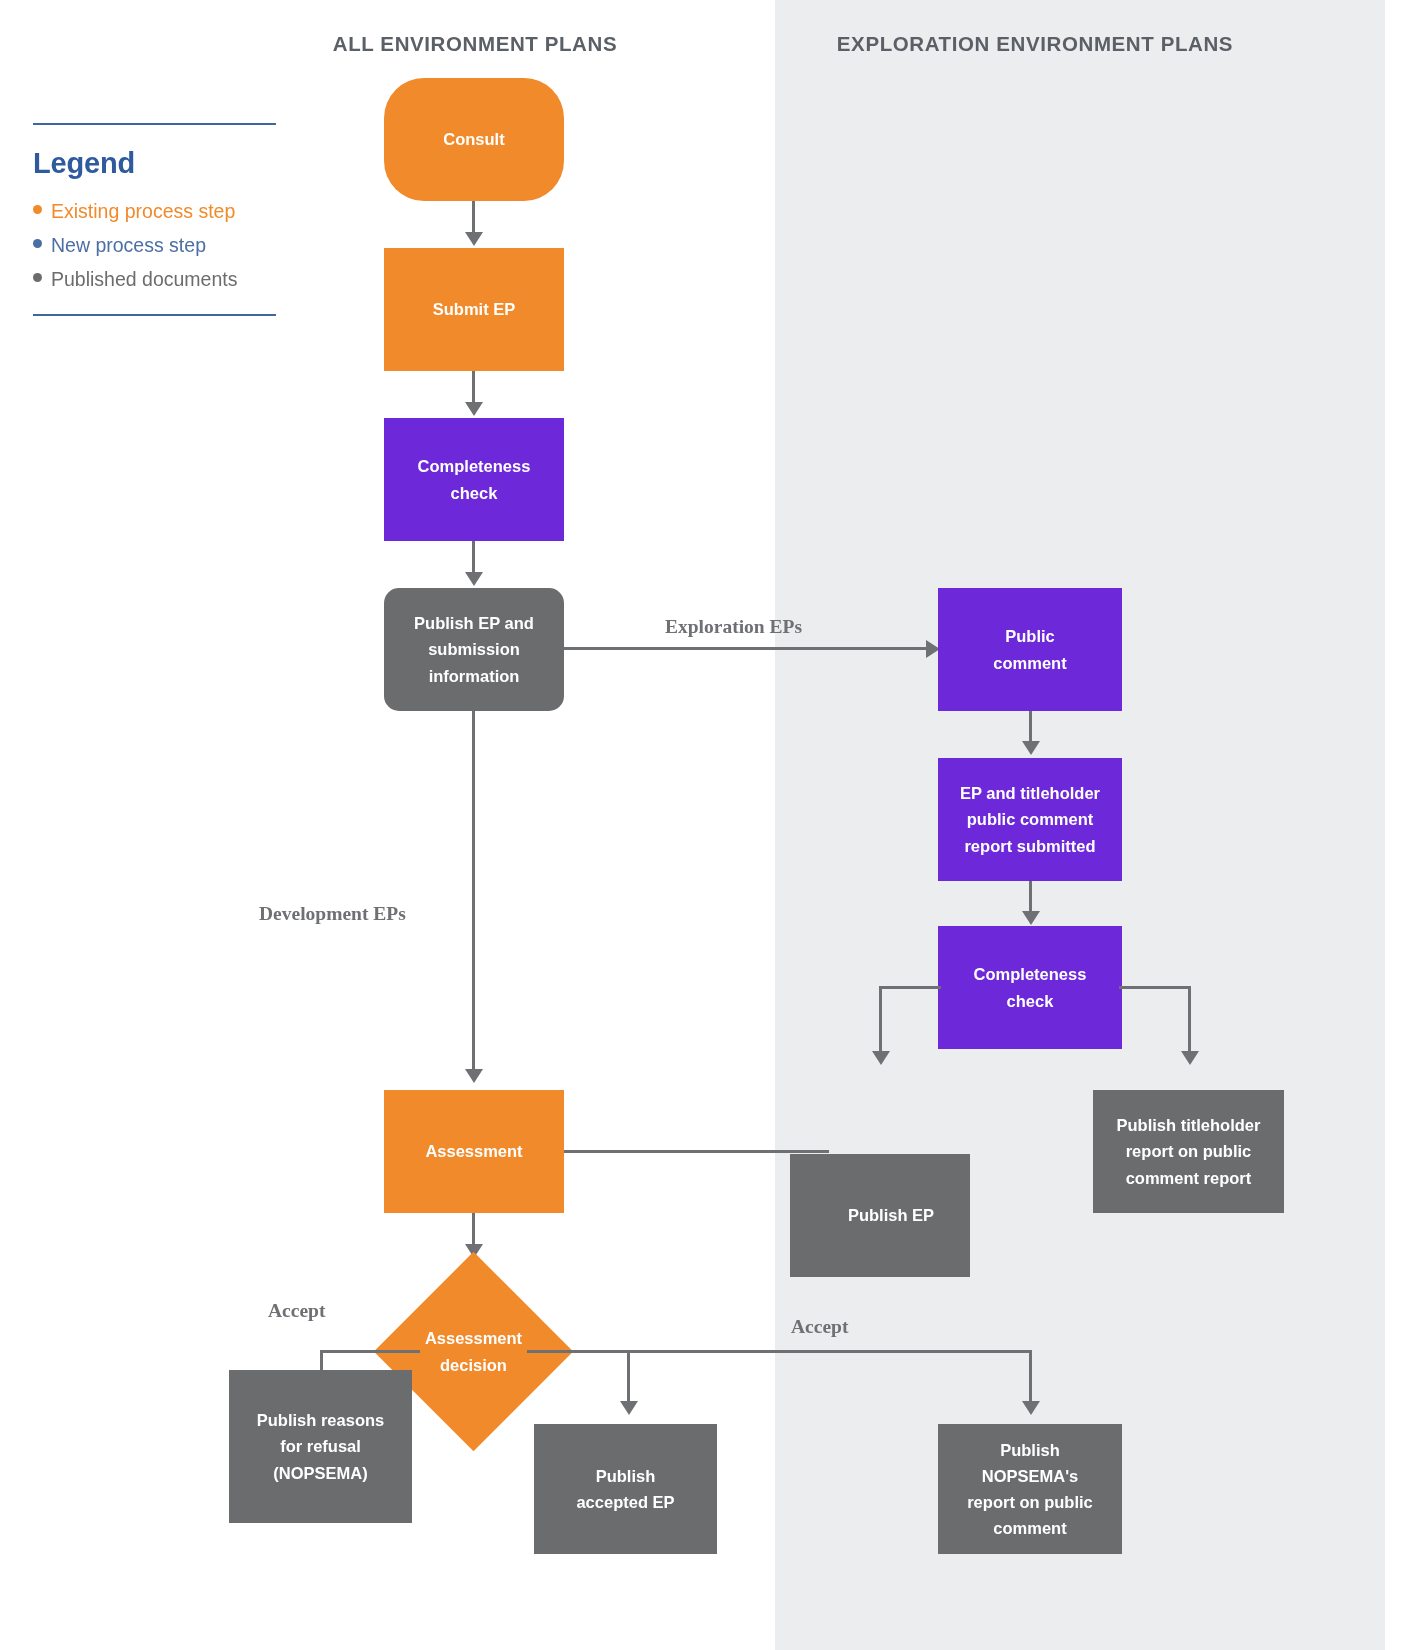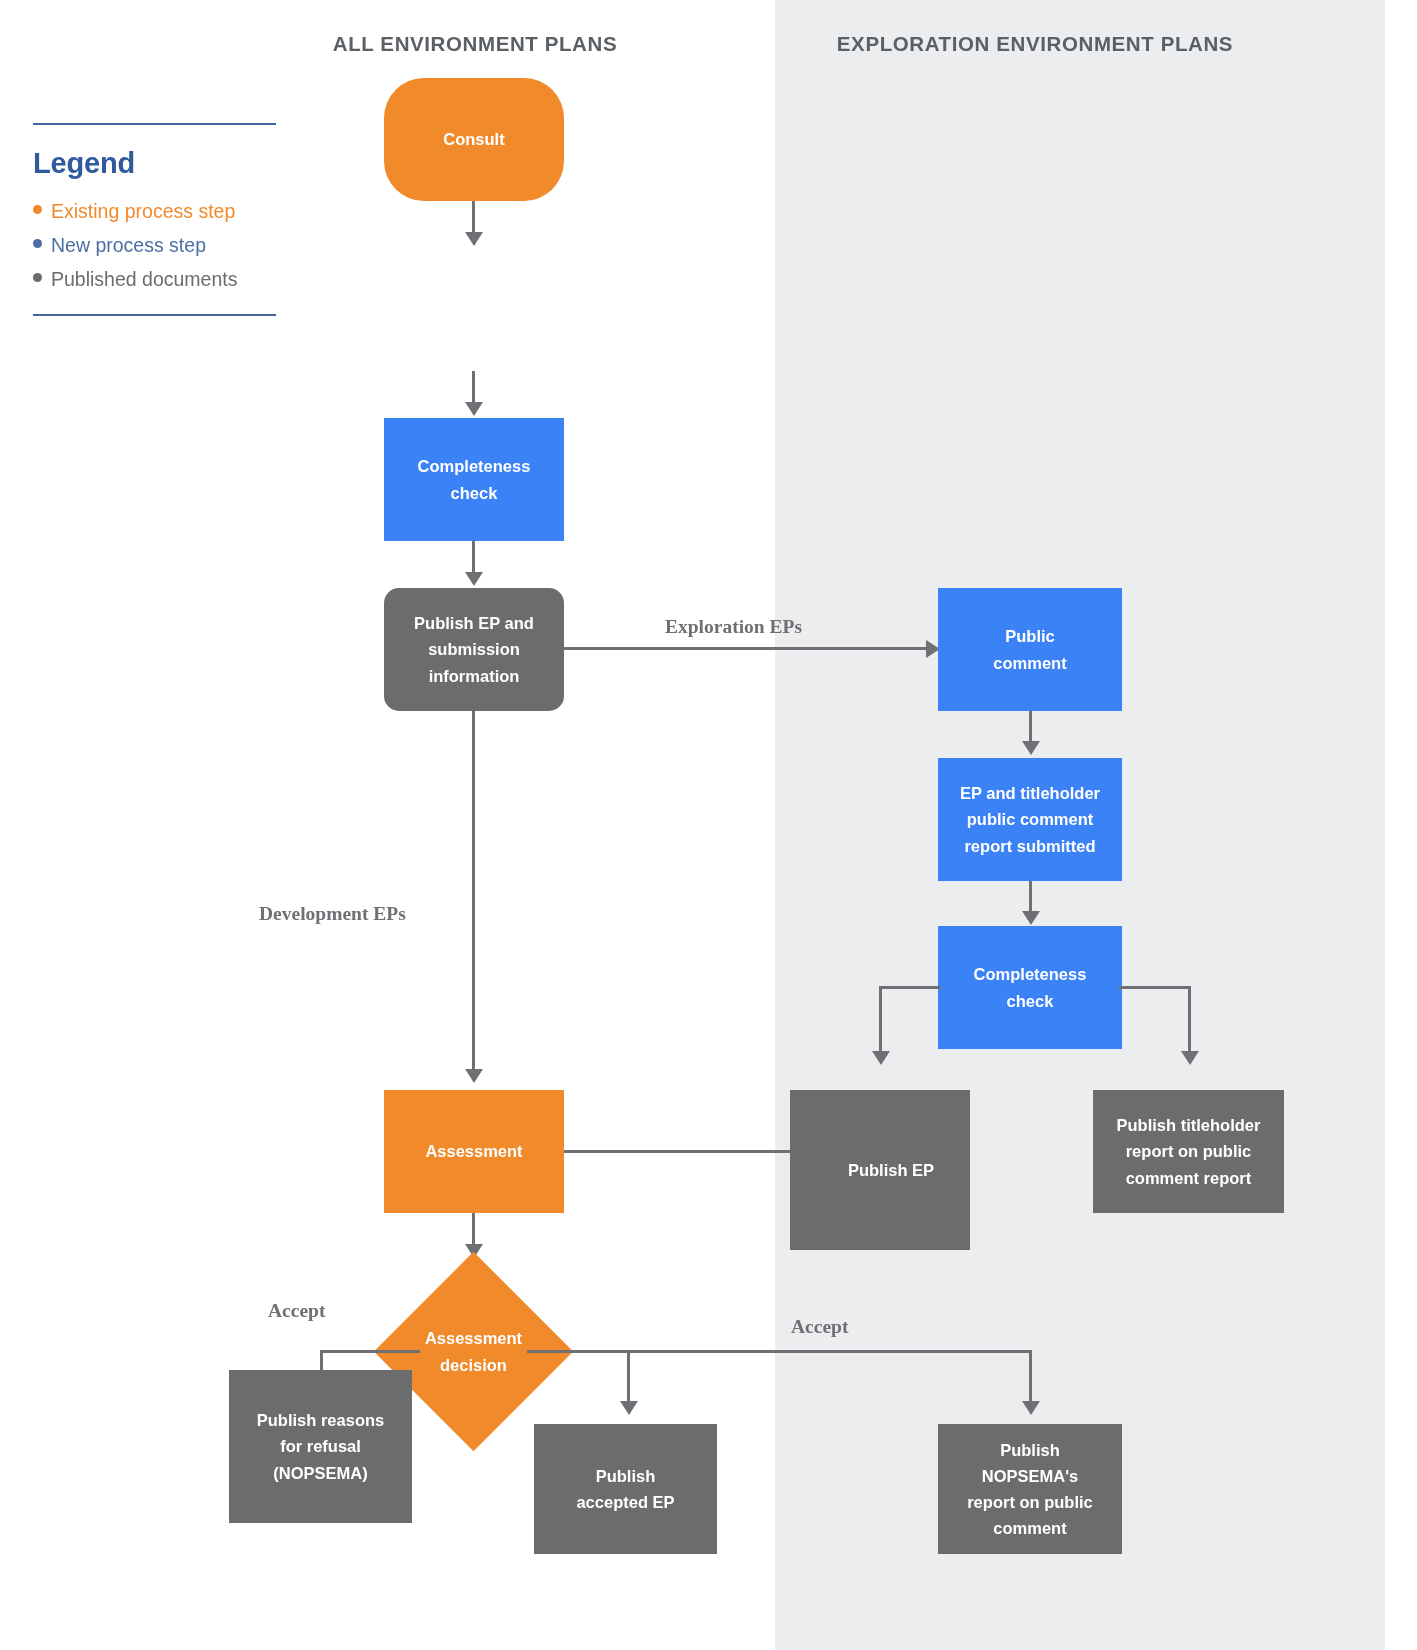--- a/index.html
+++ b/index.html
@@ -19,21 +19,21 @@
   .legend h2{margin:22px 0 14px 0;font-size:29px;color:#2F5A9E;font-weight:bold;letter-spacing:-0.2px;}
   .legend ul{list-style:none;margin:0 0 18px 0;padding:0;}
   .legend li{font-size:19.5px;line-height:1.75;display:flex;align-items:baseline;}
   .legend li .dot{width:9px;height:9px;border-radius:50%;display:inline-block;margin-right:9px;flex:0 0 auto;position:relative;top:-4px;}
 
   
   .node{position:absolute;display:flex;align-items:center;justify-content:center;
         text-align:center;color:#ffffff;font-weight:bold;font-size:16.5px;line-height:1.58;
         box-sizing:border-box;padding:4px 6px;}
   .node.orange{background:#F18A2B;text-align:right;}
-  .node.blue{background:#3b82f6;}
+  .node.blue{background:#6d28d9;}
   .node.grey{background:#6B6C6E;}
   .node.round{border-radius:40px;}
 
   
   .diamond{position:absolute;}
   .diamond .shape{position:absolute;inset:0;background:#F18A2B;transform:rotate(45deg);}
   .diamond .dlabel{position:absolute;inset:0;display:flex;align-items:center;justify-content:center;
                    color:#fff;font-weight:bold;font-size:16.5px;line-height:1.6;text-align:center;}
 
   
@@ -75,20 +75,21 @@
       </li>
     </ul>
     <div class="rule"></div>
   </div>
 
   <div class="node orange round" style="left:384px;top:78px;width:180px;height:123px;">Consult</div>
 
   <div class="ln vl" style="left:472px;top:201px;width:3px;height:33px;"></div>
   <div class="ah down" style="left:465px;top:232px;"></div>
 
+  <div class="node orange" style="left:384px;top:248px;width:180px;height:123px;">Submit EP</div>
 
   <div class="ln vl" style="left:472px;top:371px;width:3px;height:33px;"></div>
   <div class="ah down" style="left:465px;top:402px;"></div>
 
   <div class="node blue" style="left:384px;top:418px;width:180px;height:123px;white-space:pre-line;">Completeness
 check</div>
 
   <div class="ln vl" style="left:472px;top:541px;width:3px;height:33px;"></div>
   <div class="ah down" style="left:465px;top:572px;"></div>
 
@@ -151,21 +152,21 @@
   <div class="ln vl" style="left:1029px;top:881px;width:3px;height:32px;"></div>
   <div class="ah down" style="left:1022px;top:911px;"></div>
 
   <div class="node blue" style="left:938px;top:926px;width:184px;height:123px;white-space:pre-line;">Completeness
 check</div>
 
   <div class="ln hl" style="left:879px;top:986px;width:62px;height:3px;"></div>
   <div class="ln vl" style="left:879px;top:986px;width:3px;height:67px;"></div>
   <div class="ah down" style="left:872px;top:1051px;"></div>
 
-  <div class="node grey" style="left:790px;top:1090px;width:180px;height:160px;padding-left:28px;">Publish EP</div>
+  <div class="node grey" style="left:790px;top:1154px;width:180px;height:123px;padding-left:28px;">Publish EP</div>
 
   <div class="ln hl" style="left:1119px;top:986px;width:72px;height:3px;"></div>
   <div class="ln vl" style="left:1188px;top:986px;width:3px;height:67px;"></div>
   <div class="ah down" style="left:1181px;top:1051px;"></div>
 
   <div class="node grey" style="left:1093px;top:1090px;width:191px;height:123px;white-space:pre-line;">Publish titleholder
 report on public
 comment report</div>
 
   <div class="node grey" style="left:938px;top:1424px;width:184px;height:130px;white-space:pre-line;">Publish

